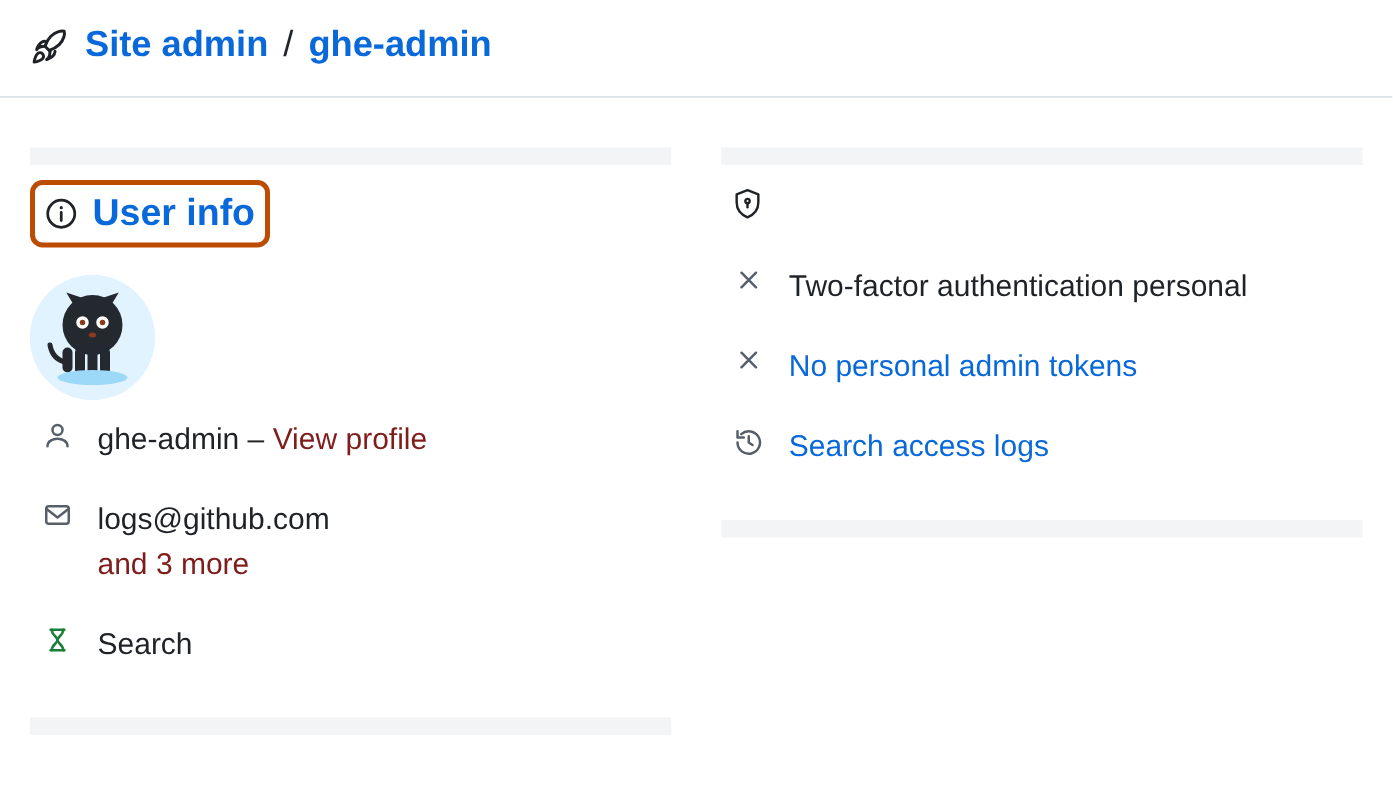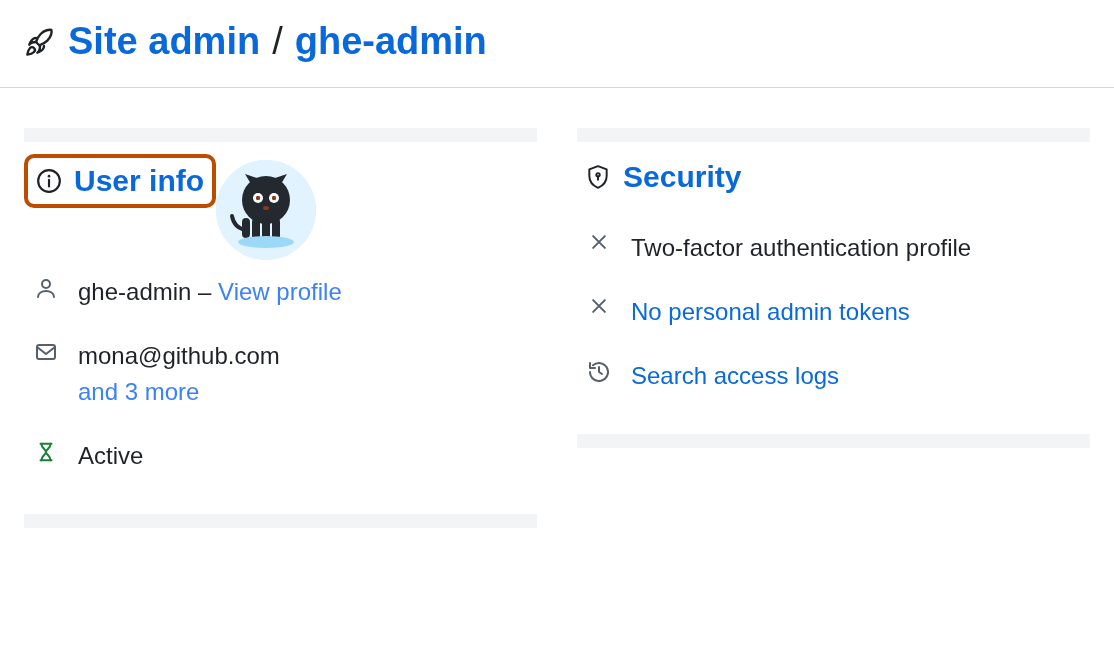--- a/index.html
+++ b/index.html
@@ -14,21 +14,21 @@
   }
   a, .link { color: #0969da; text-decoration: none; }
   .header {
     display: flex;
     align-items: center;
     gap: 12px;
     padding: 20px 24px 24px 24px;
     border-bottom: 1px solid #d0d7de;
   }
   .header h1 {
-    font-size: 38px;
+    font-size: 29px;
     font-weight: 600;
     display: flex;
     align-items: center;
     gap: 10px;
     text-align: right;
   }
   .header .sep { color: #1f2328; font-weight: 400; margin: 0 2px; }
   .content {
     display: flex;
     gap: 40px;
@@ -55,20 +55,22 @@
     margin: 0 0 16px 0;
   }
   .panel-heading.highlight {
     border: 4px solid #bc4c00;
     border-radius: 10px;
     display: inline-flex;
   }
   .user-info-wrapper {
     display: flex;
     align-items: flex-start;
+    justify-content: space-between;
+    flex-direction: column;
   }
   .avatar {
     width: 100px; height: 100px;
     border-radius: 50%;
     background: #d9f0ff;
     display: flex;
     align-items: center;
     justify-content: center;
     margin-top: 6px;
     overflow: hidden;
@@ -84,21 +86,21 @@
     width: 28px;
     flex: 0 0 28px;
     display: flex;
     justify-content: center;
     padding-top: 2px;
   }
   .item .body {
     flex: 1;
     line-height: 1.5;
   }
-  .muted-link { color: #3b82f6; }
+  .muted-link { color: #7f1d1d; }
   .dash { color: #1f2328; }
   svg { display: block; }
   .panel-botbar {
     height: 14px;
     background: #f3f4f6;
     margin-top: 26px;
   }
 </style>
 </head>
 <body>
@@ -172,65 +174,64 @@
           </div>
         </li>
         <li class="item">
           <span class="icon-slot">
             <svg width="24" height="24" viewBox="0 0 24 24" fill="none" stroke="#57606a" stroke-width="2" stroke-linecap="round" stroke-linejoin="round">
               <rect x="3" y="5" width="18" height="14" rx="2"></rect>
               <path d="M3 7l9 7 9-7"></path>
             </svg>
           </span>
           <div class="body">
-            <span>mona@github.com</span><br>
+            <span>logs@github.com</span><br>
             <a class="muted-link">and 3 more</a>
           </div>
         </li>
         <li class="item">
           <span class="icon-slot">
             <svg width="22" height="24" viewBox="0 0 24 24" fill="none" stroke="#1a7f37" stroke-width="2.2" stroke-linecap="round" stroke-linejoin="round">
               <path d="M6 3h12"></path>
               <path d="M6 21h12"></path>
               <path d="M7 3c0 5 5 6 5 9s-5 4-5 9"></path>
               <path d="M17 3c0 5-5 6-5 9s5 4 5 9"></path>
             </svg>
           </span>
           <div class="body">
-            <span>Active</span>
+            <span>Search</span>
           </div>
         </li>
       </ul>
     </div>
     <div class="panel-botbar"></div>
   </section>
 
   <section class="panel">
     <div class="panel-topbar"></div>
     <div class="panel-inner">
       <h2 class="panel-heading">
         <span>
           <svg width="26" height="26" viewBox="0 0 24 24" fill="none" stroke="#1f2328" stroke-width="1.8" stroke-linecap="round" stroke-linejoin="round">
             <path d="M12 2l8 3v6c0 5-3.5 9-8 11-4.5-2-8-6-8-11V5l8-3z"></path>
             <circle cx="12" cy="10" r="1.6"></circle>
             <path d="M12 11.6v3"></path>
           </svg>
         </span>
-        <a class="link">Security</a>
       </h2>
 
       <ul class="item-list">
         <li class="item">
           <span class="icon-slot">
             <svg width="20" height="20" viewBox="0 0 24 24" fill="none" stroke="#57606a" stroke-width="2.4" stroke-linecap="round">
                 <path d="M5 5l14 14M19 5L5 19"></path>
               </svg>
           </span>
           <div class="body">
-            <span>Two-factor authentication profile</span>
+            <span>Two-factor authentication personal</span>
           </div>
         </li>
         <li class="item">
           <span class="icon-slot">
             <svg width="20" height="20" viewBox="0 0 24 24" fill="none" stroke="#57606a" stroke-width="2.4" stroke-linecap="round">
                 <path d="M5 5l14 14M19 5L5 19"></path>
               </svg>
           </span>
           <div class="body">
             <a class="link">No personal admin tokens</a>

